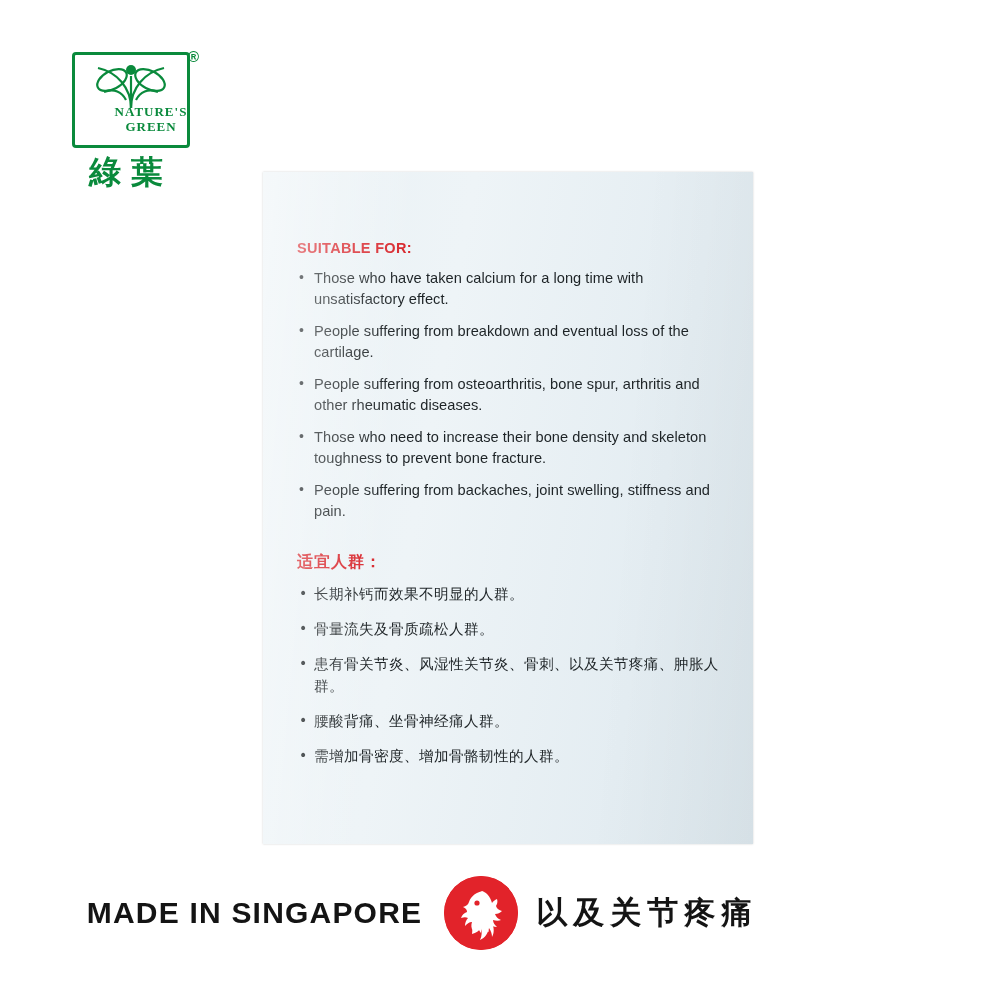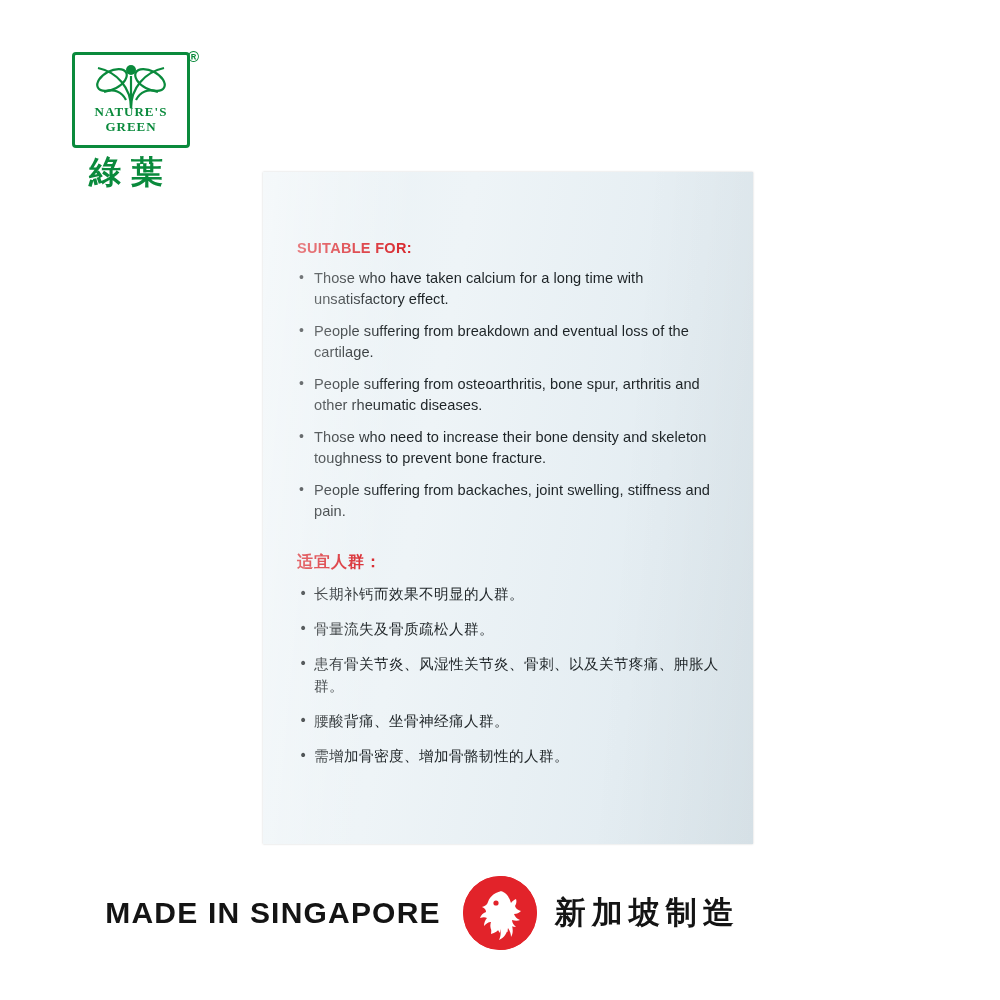--- a/index.html
+++ b/index.html
@@ -53,20 +53,21 @@
     left: 0;
     top: 52px;
     width: 118px;
     text-align: center;
     color: #0a8a3c;
     font-weight: bold;
     font-size: 13px;
     letter-spacing: 1px;
     line-height: 15px;
     font-family: "Liberation Serif", serif;
+    padding-left: 20px;
   }
   .logo-cn {
     position: absolute;
     left: 0;
     top: 100px;
     width: 118px;
     text-align: center;
     color: #0a8a3c;
     font-weight: bold;
     font-size: 32px;
@@ -235,14 +236,14 @@
   <span class="lion-badge">
     <svg viewBox="0 0 74 74" width="74" height="74" aria-hidden="true">
       <circle cx="37" cy="37" r="37" fill="#e2232a"></circle>
       <g fill="#ffffff">
         <path d="M41 15 c-8 0 -14 5 -16 11 c-1 3 -3 4 -6 5 c3 1 4 3 4 5 c-3 1 -5 3 -6 6 c3 -1 5 -1 7 0 c-2 2 -3 5 -3 8 c2 -2 4 -4 7 -4 c-1 3 -1 6 1 9 c1 -3 3 -5 5 -6 c0 3 1 6 3 8 c0 -3 1 -6 3 -7 c1 3 3 5 5 6 c-1 -3 -1 -5 0 -8 c2 2 5 3 8 3 c-2 -2 -4 -4 -4 -7 c3 1 6 1 8 0 c-3 -1 -5 -3 -6 -6 c3 0 5 -1 7 -3 c-3 -1 -5 -2 -6 -5 c1 -2 2 -4 1 -7 c-2 1 -4 2 -5 4 c-2 -7 -6 -12 -12 -12 z"></path>
         <path d="M33 44 c-3 4 -5 9 -5 14 c4 -1 7 -3 9 -6 c1 4 1 8 -1 12 c5 -2 8 -7 9 -12 c2 3 3 6 3 9 c3 -5 2 -12 -2 -17 z"></path>
       </g>
       <circle cx="33" cy="27" r="2.6" fill="#e2232a"></circle>
     </svg>
   </span>
-  <span class="footer-cn">新加坡制造</span>
+  <span class="footer-cn">以及关节疼痛</span>
 </div>
 
 </body></html>

